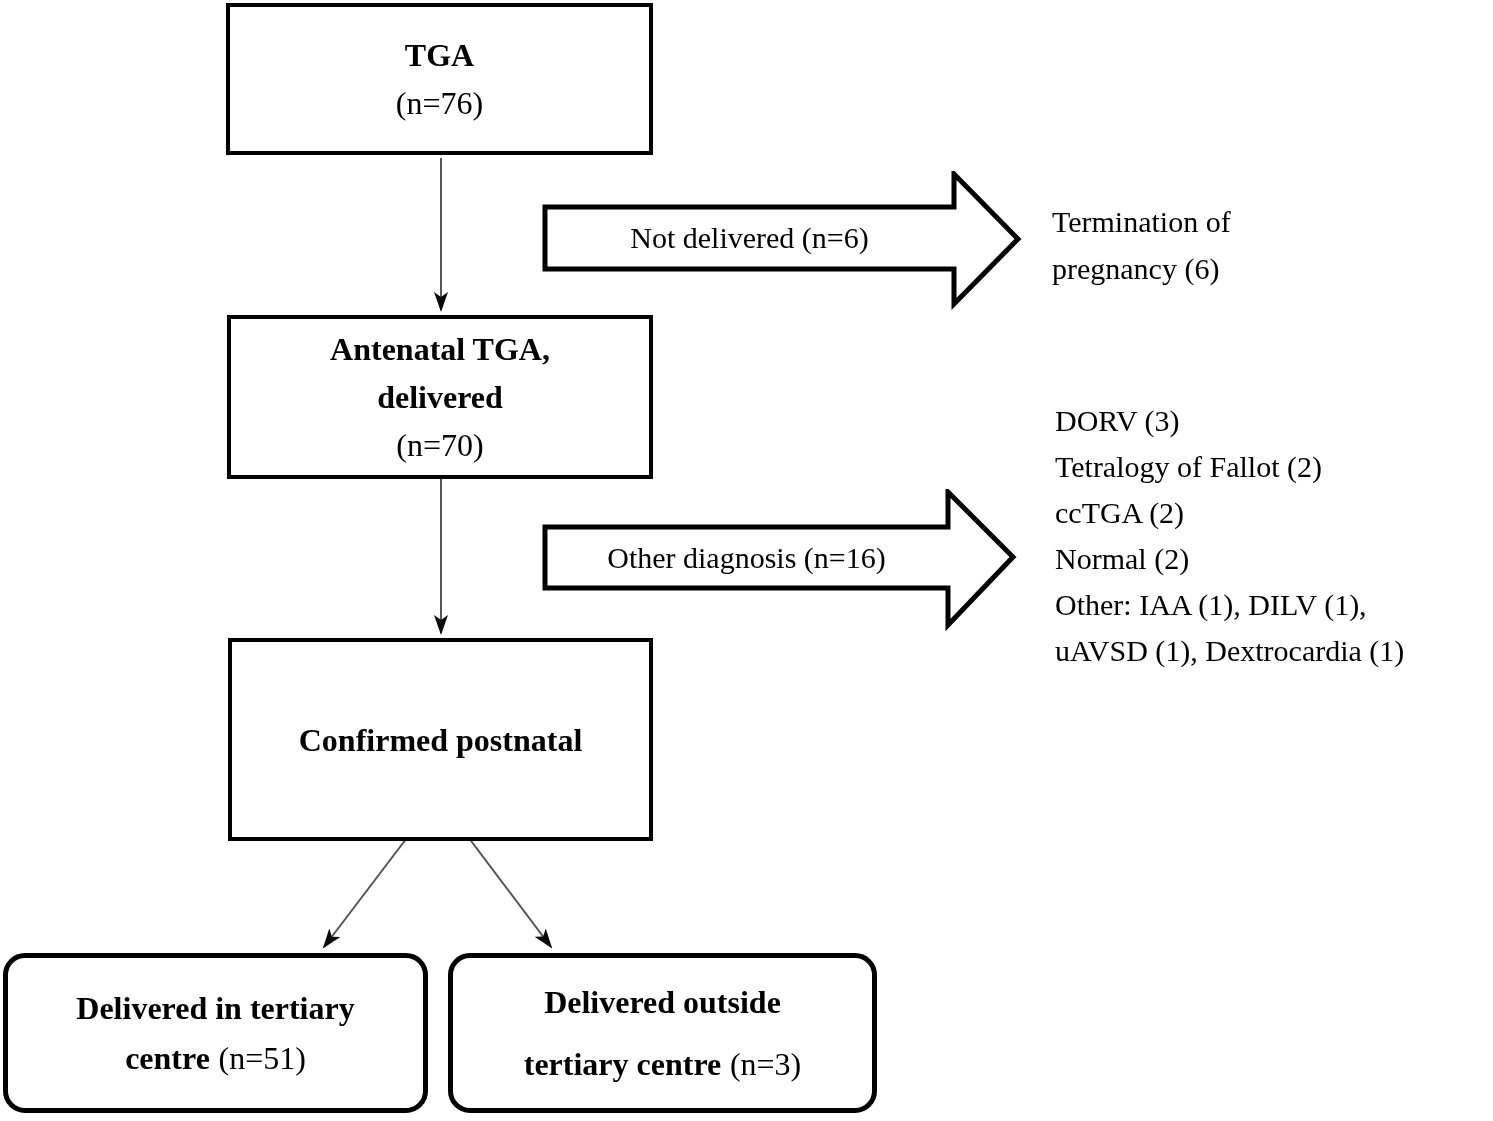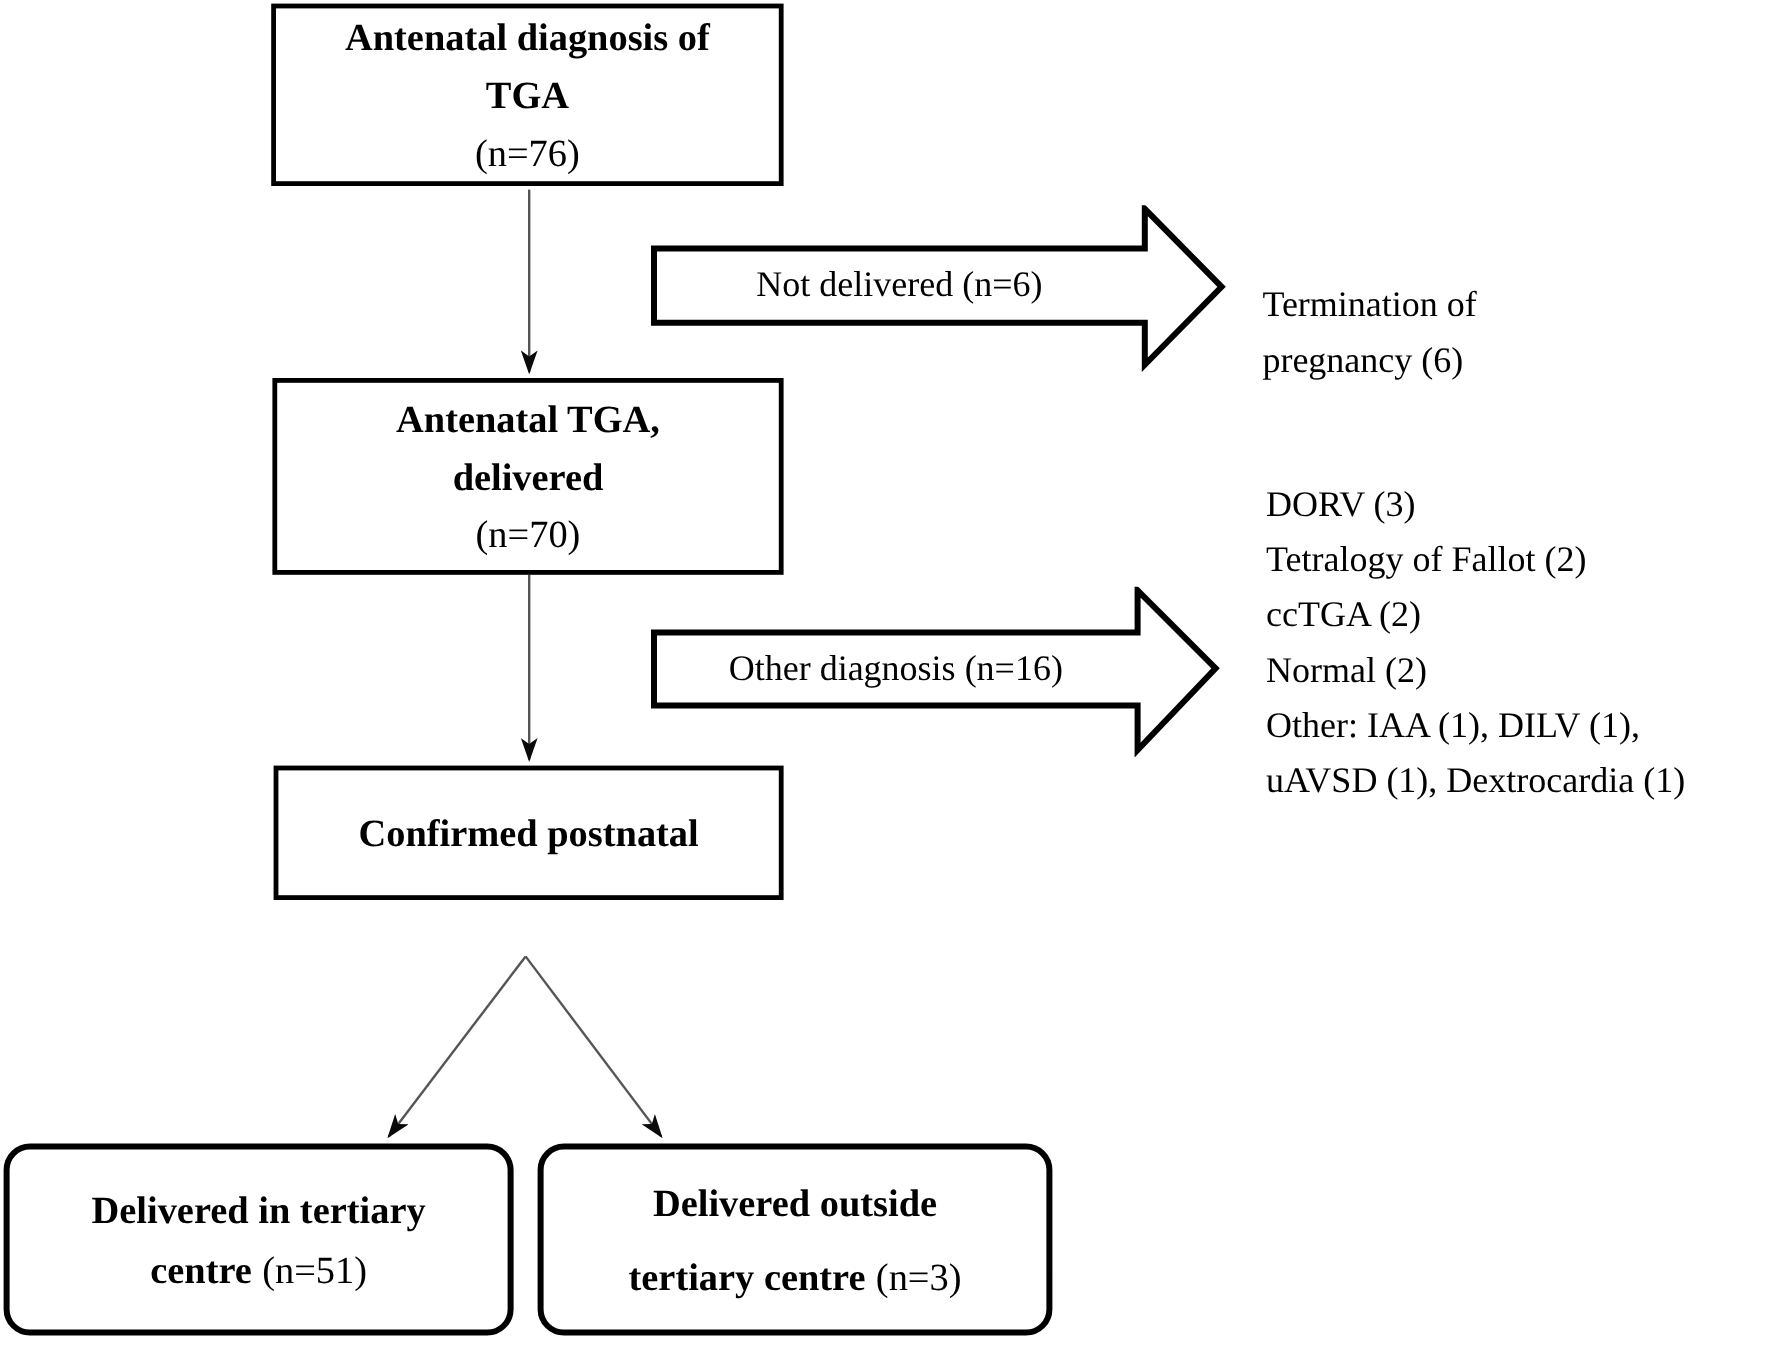--- a/index.html
+++ b/index.html
@@ -29,21 +29,21 @@
     font-size: 32px;
   }
   .flow-box .bline { line-height: 48px; white-space: nowrap; }
   .flow-box.two-line .bline { line-height: 50px; }
   .bold { font-weight: bold; }
   .bold.gap { margin-right: 0.27em; }
   .thick { border-width: 5px; border-radius: 22px; }
 
   #box-antenatal-diagnosis { left: 226px; top: 3px;   width: 427px; height: 152px; }
   #box-antenatal-delivered { left: 227px; top: 315px; width: 426px; height: 164px; }
-  #box-confirmed-simple    { left: 228px; top: 638px; width: 425px; height: 112px; }
+  #box-confirmed-simple    { left: 228px; top: 638px; width: 425px; height: 203px; }
   #box-delivered-tertiary  { left: 3px;   top: 953px; width: 425px; height: 160px; }
   #box-delivered-outside   { left: 448px; top: 953px; width: 429px; height: 160px; gap: 12px; }
 
   .connector-layer {
     position: absolute;
     left: 0; top: 0;
     width: 1493px;
     height: 1121px;
     pointer-events: none;
   }
@@ -62,42 +62,41 @@
   }
   #blockarrow-not-delivered .blockarrow-label  { left: 3px; top: 36px; width: 409px; height: 62px; }
   #blockarrow-other-diagnosis .blockarrow-label{ left: 3px; top: 38px; width: 403px; height: 61px; }
 
   .side-text {
     position: absolute;
     font-size: 30px;
     line-height: 47px;
     white-space: nowrap;
   }
-  #text-termination { left: 1052px; top: 198px; margin-top: 32px; }
+  #text-termination { left: 1052px; top: 198px; }
   #text-other-diagnoses { left: 1055px; top: 398px; line-height: 46px; }
 </style>
 </head>
 <body>
 
 <div class="canvas">
 
   <svg class="connector-layer" viewBox="0 0 1493 1121">
     <defs>
       <marker id="ah" viewBox="0 0 20 14" refX="18" refY="7" markerWidth="20" markerHeight="14" markerUnits="userSpaceOnUse" orient="auto">
         <path d="M0,0 L20,7 L0,14 L5,7 Z" fill="#0a0a0a"></path>
       </marker>
     </defs>
     <line x1="441" y1="158" x2="441" y2="310" stroke="#555555" stroke-width="2" marker-end="url(#ah)"></line>
     <line x1="441" y1="474" x2="441" y2="633" stroke="#555555" stroke-width="2" marker-end="url(#ah)"></line>
     <line x1="438" y1="797" x2="324" y2="947" stroke="#555555" stroke-width="2" marker-end="url(#ah)"></line>
     <line x1="438" y1="797" x2="551" y2="947" stroke="#555555" stroke-width="2" marker-end="url(#ah)"></line>
   </svg>
 
   <div class="flow-box" id="box-antenatal-diagnosis">
-    <div class="bline bold">Antenatal diagnosis of</div>
     <div class="bline bold">TGA</div>
     <div class="bline">(n=76)</div>
   </div>
 
   <div class="blockarrow-wrap" id="blockarrow-not-delivered">
     <svg width="482" height="140" viewBox="0 0 482 140">
       <polygon points="3,36 412,36 412,3 476,68 412,133 412,98 3,98" fill="#ffffff" stroke="#000000" stroke-width="5" stroke-linejoin="miter"></polygon>
     </svg>
     <div class="blockarrow-label">Not delivered (n=6)</div>
   </div>

